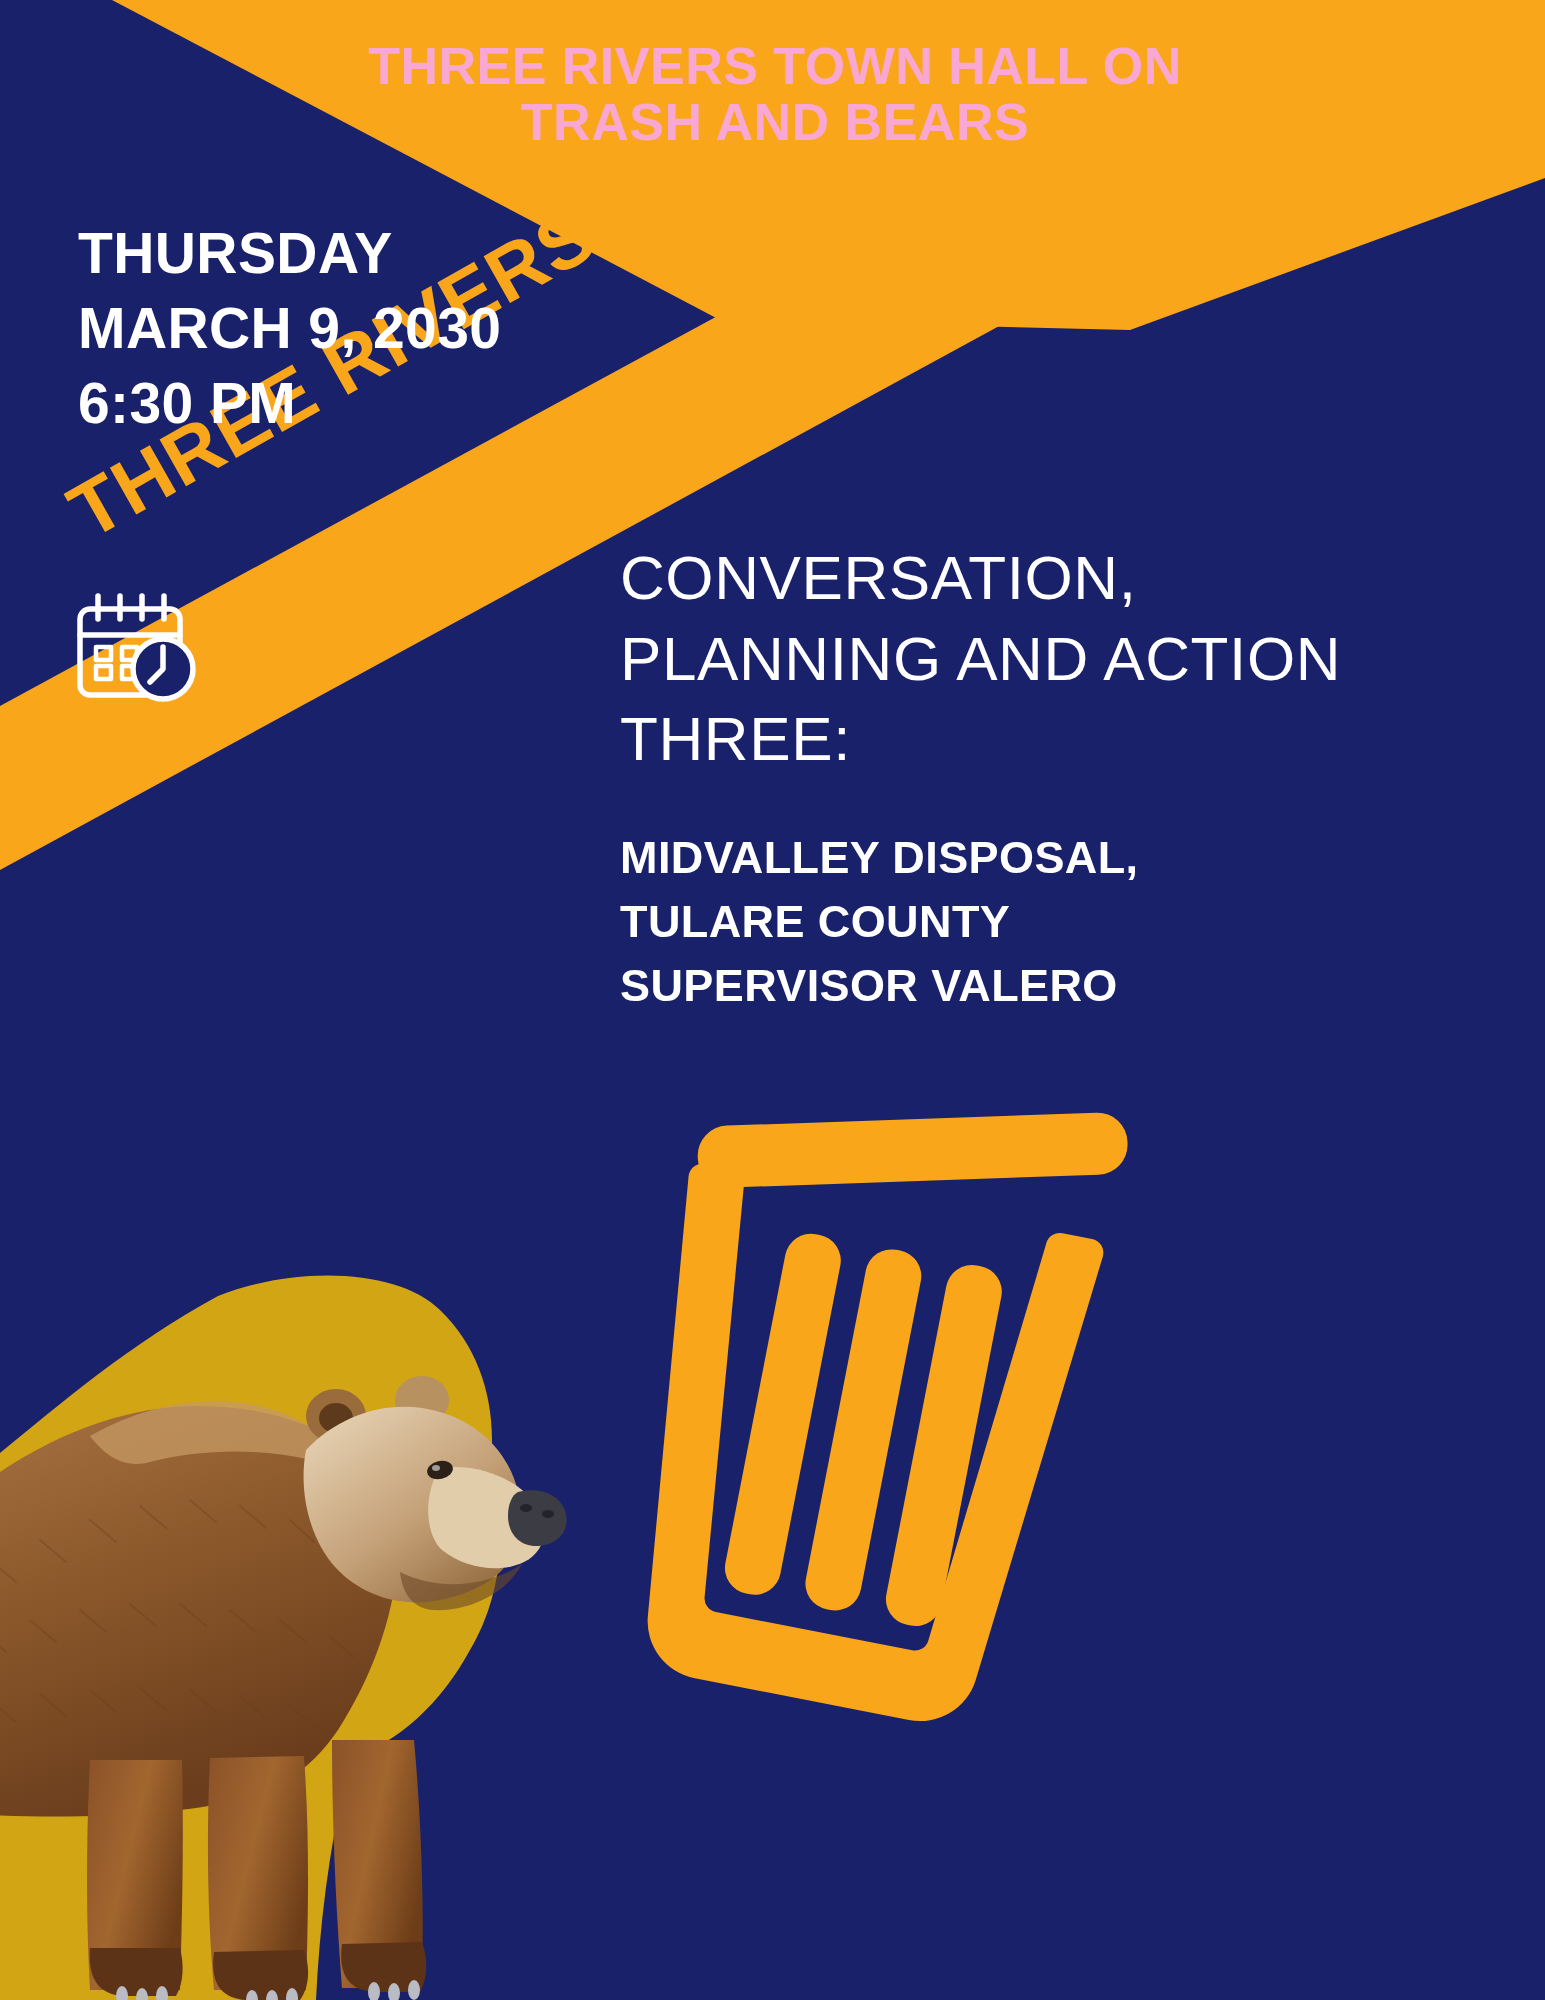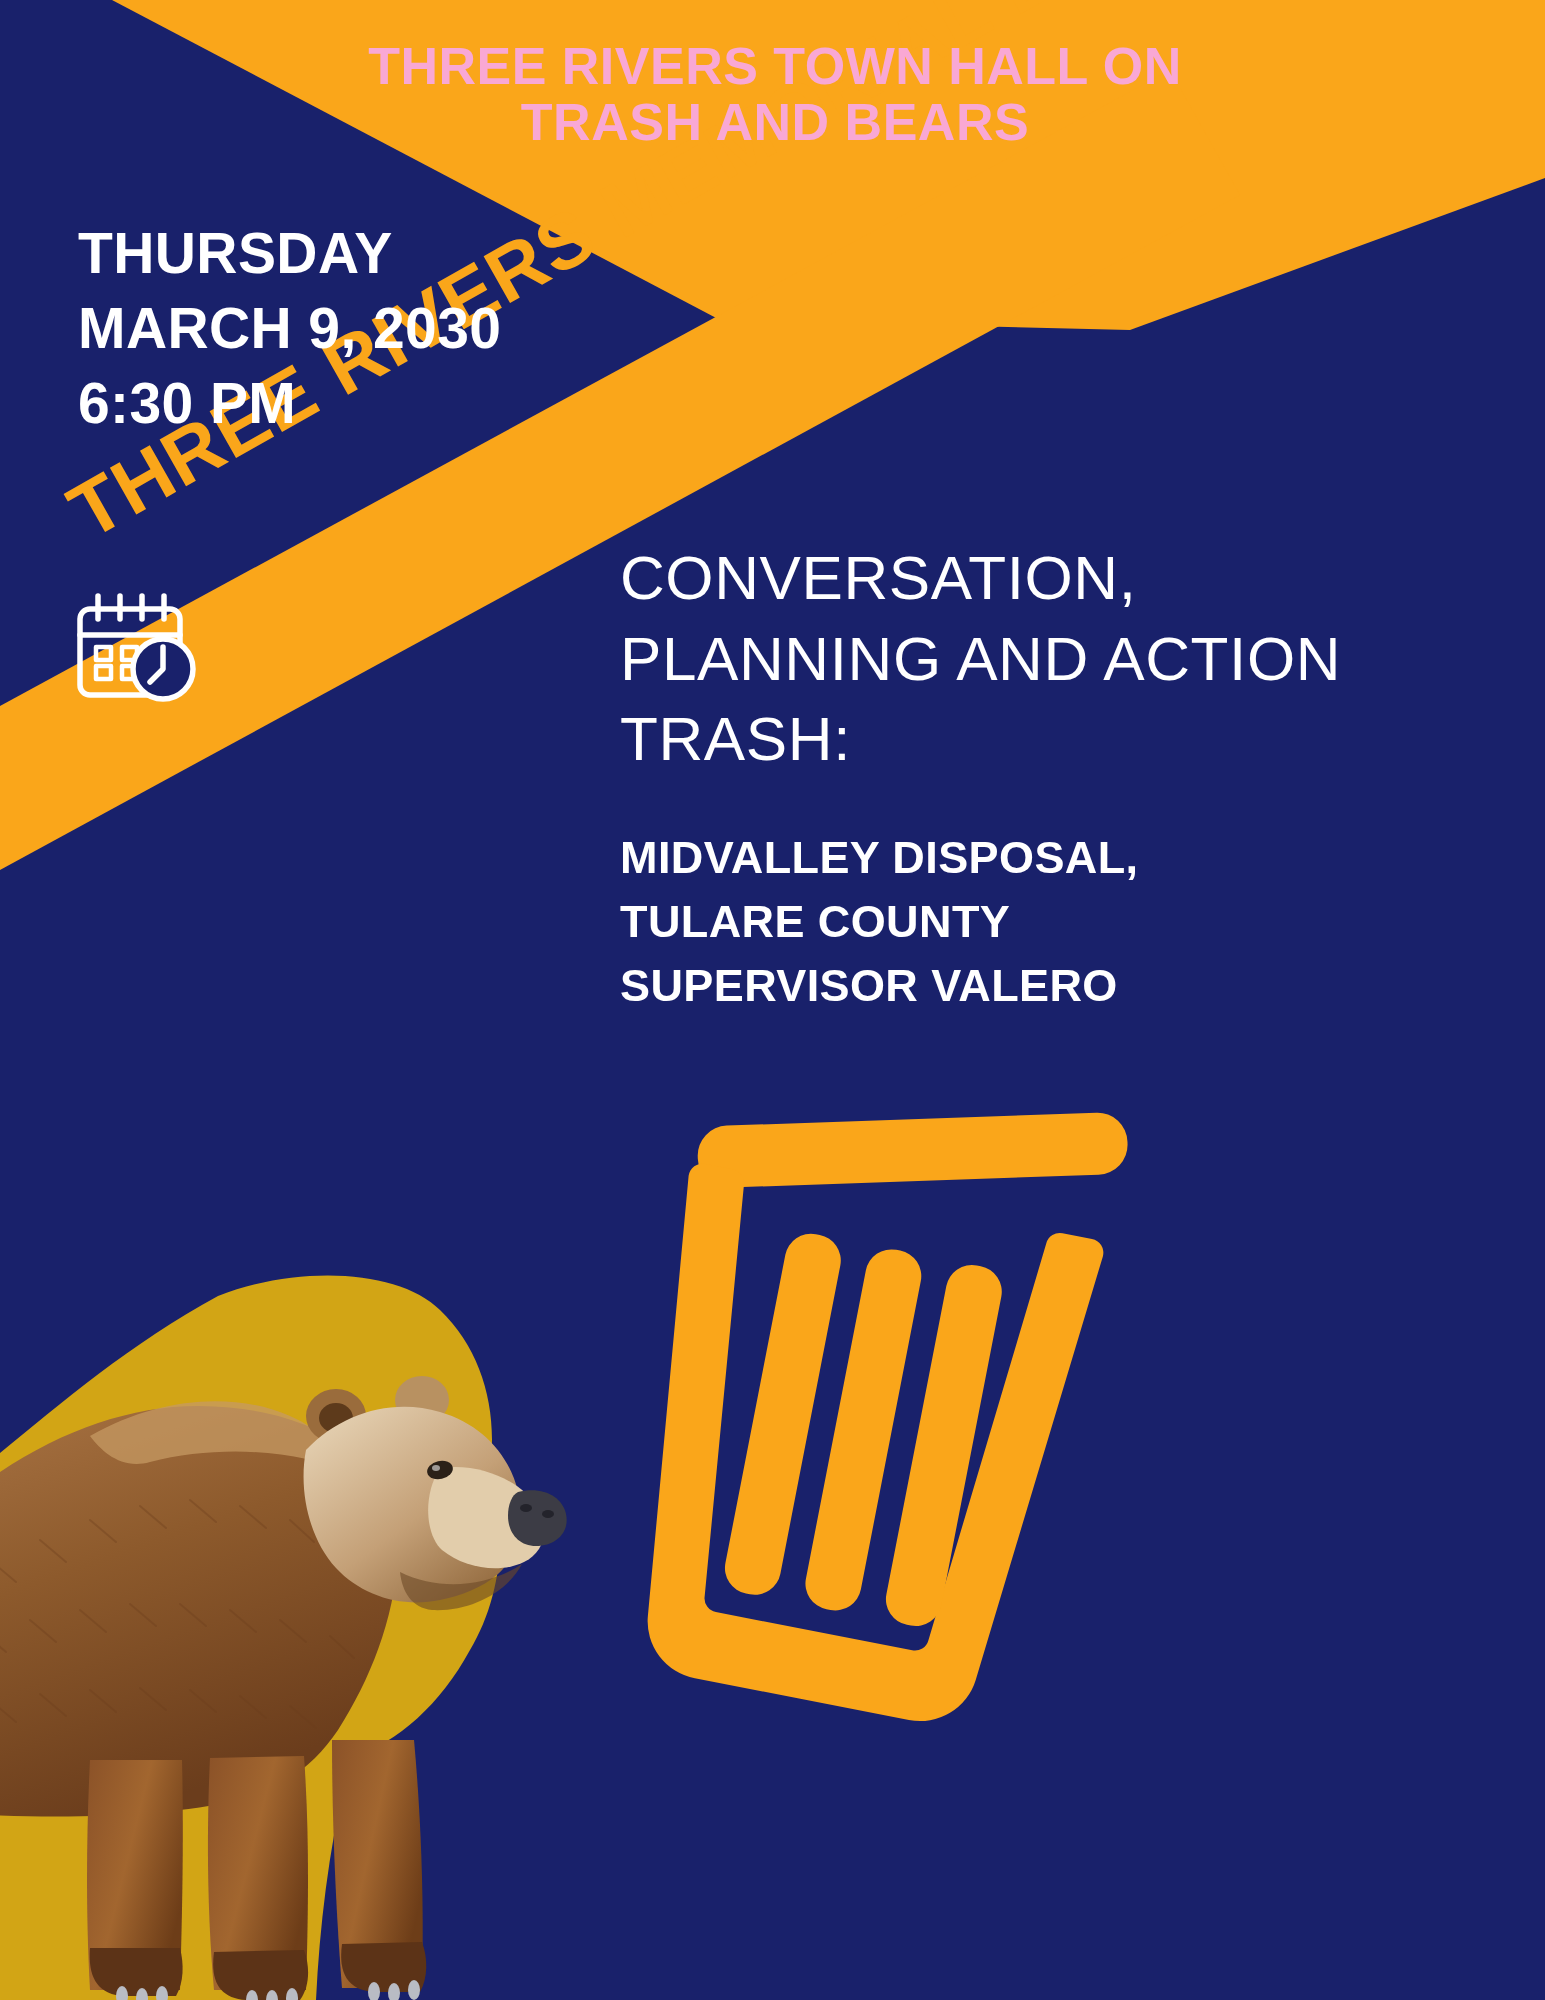--- a/index.html
+++ b/index.html
@@ -162,21 +162,21 @@
 
       <circle cx="93" cy="76" r="30" stroke="#ffffff" stroke-width="5.5" fill="#19216b"></circle>
       <polyline points="93,54 93,76 80,89"></polyline>
     </svg>
   </div>
 
   <div class="info-block">
     <div class="info-lead">
       <span class="line">CONVERSATION,</span>
       <span class="line">PLANNING AND ACTION</span>
-      <span class="line">TRASH:</span>
+      <span class="line">THREE:</span>
     </div>
     <div class="info-orgs">
       <span class="line">MIDVALLEY DISPOSAL,</span>
       <span class="line">TULARE COUNTY</span>
       <span class="line">SUPERVISOR VALERO</span>
     </div>
   </div>
 
   <div class="bear-art">
     <svg viewBox="0 0 620 800" xmlns="http://www.w3.org/2000/svg">

